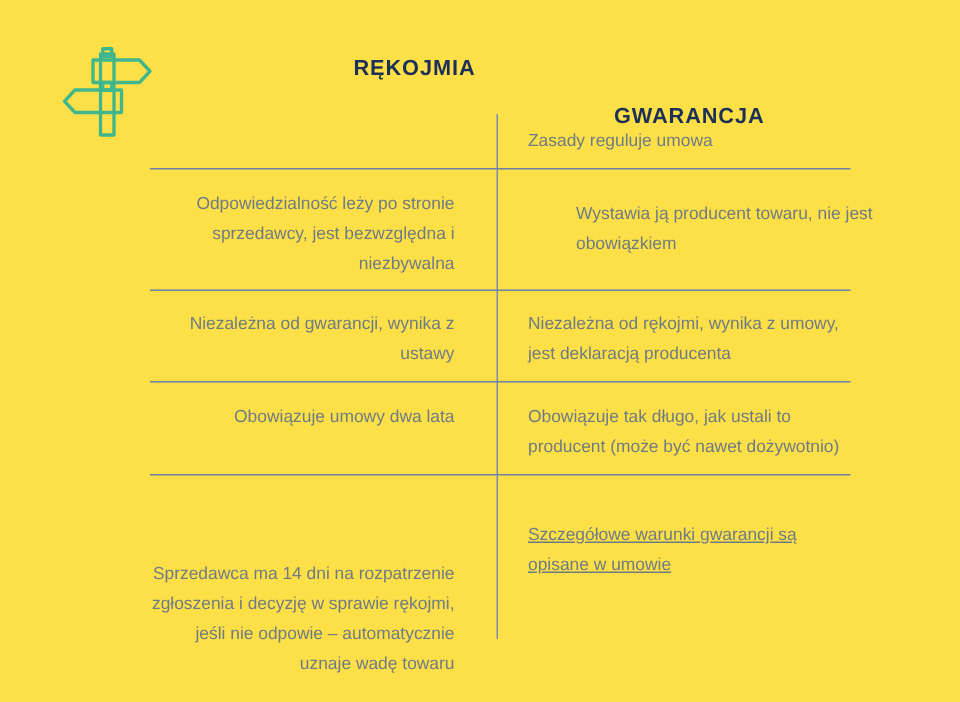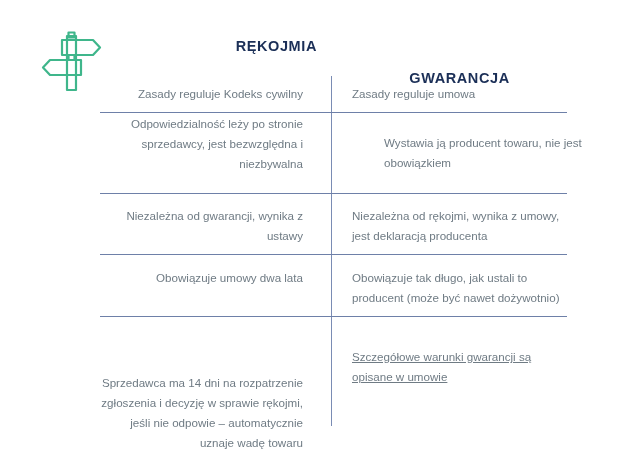--- a/index.html
+++ b/index.html
@@ -11,21 +11,21 @@
     height: 468px;
     background: #e4f0f7;
     font-family: "Liberation Sans", sans-serif;
     overflow: hidden;
   }
 
   #infographic {
     position: relative;
     width: 640px;
     height: 468px;
-    background: #ffffff;
+    background: #fde047;
   }
 
   
   .signpost-icon {
     position: absolute;
     left: 36px;
     top: 22px;
     width: 72px;
     height: 72px;
   }
@@ -134,26 +134,25 @@
 
   <div class="header-row">
     <div class="col-head left-head">RĘKOJMIA</div>
     <div class="col-head right-head">GWARANCJA</div>
   </div>
 
   <div class="v-divider"></div>
 
   <div class="grid" id="grid">
       <div class="row" style="height: 36px;">
-        <div class="cell left" style="top: 8px;">Zasady reguluje Kodeks cywilny</div>
         <div class="cell right" style="top: 8px;">Zasady reguluje umowa</div>
       </div>
       <div class="row" style="height: 81px;">
         <div class="h-divider"></div>
-        <div class="cell left" style="top: 2px;">Odpowiedzialność leży po stronie sprzedawcy, jest bezwzględna i niezbywalna</div>
+        <div class="cell left" style="top: 14px;">Odpowiedzialność leży po stronie sprzedawcy, jest bezwzględna i niezbywalna</div>
         <div class="cell right" style="top: 21px; margin-left: 32px;">Wystawia ją producent towaru, nie jest obowiązkiem</div>
       </div>
       <div class="row" style="height: 61px;">
         <div class="h-divider"></div>
         <div class="cell right" style="top: 13px;">Niezależna od rękojmi, wynika z umowy, jest deklaracją producenta</div>
         <div class="cell left" style="top: 13px;">Niezależna od gwarancji, wynika z ustawy</div>
       </div>
       <div class="row" style="height: 62px;">
         <div class="h-divider"></div>
         <div class="cell left" style="top: 14px;">Obowiązuje umowy dwa lata</div>

